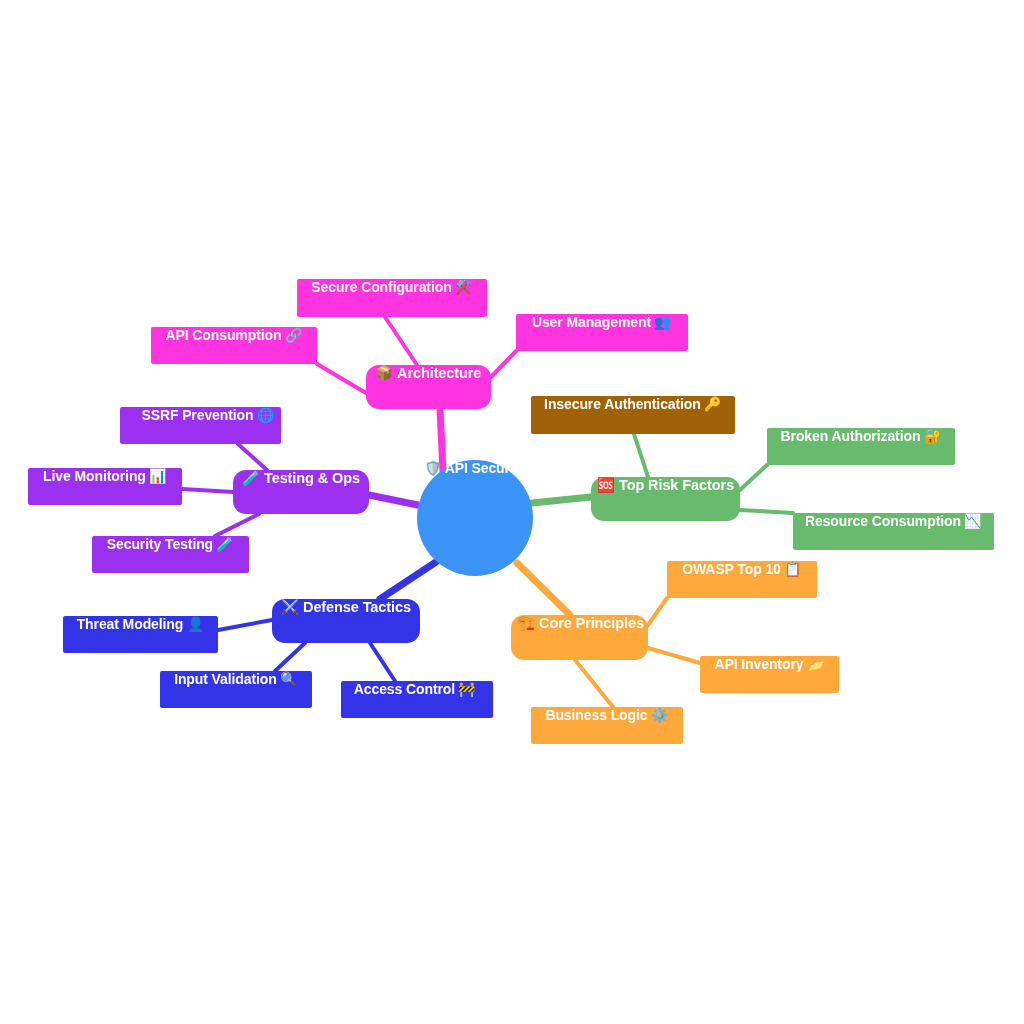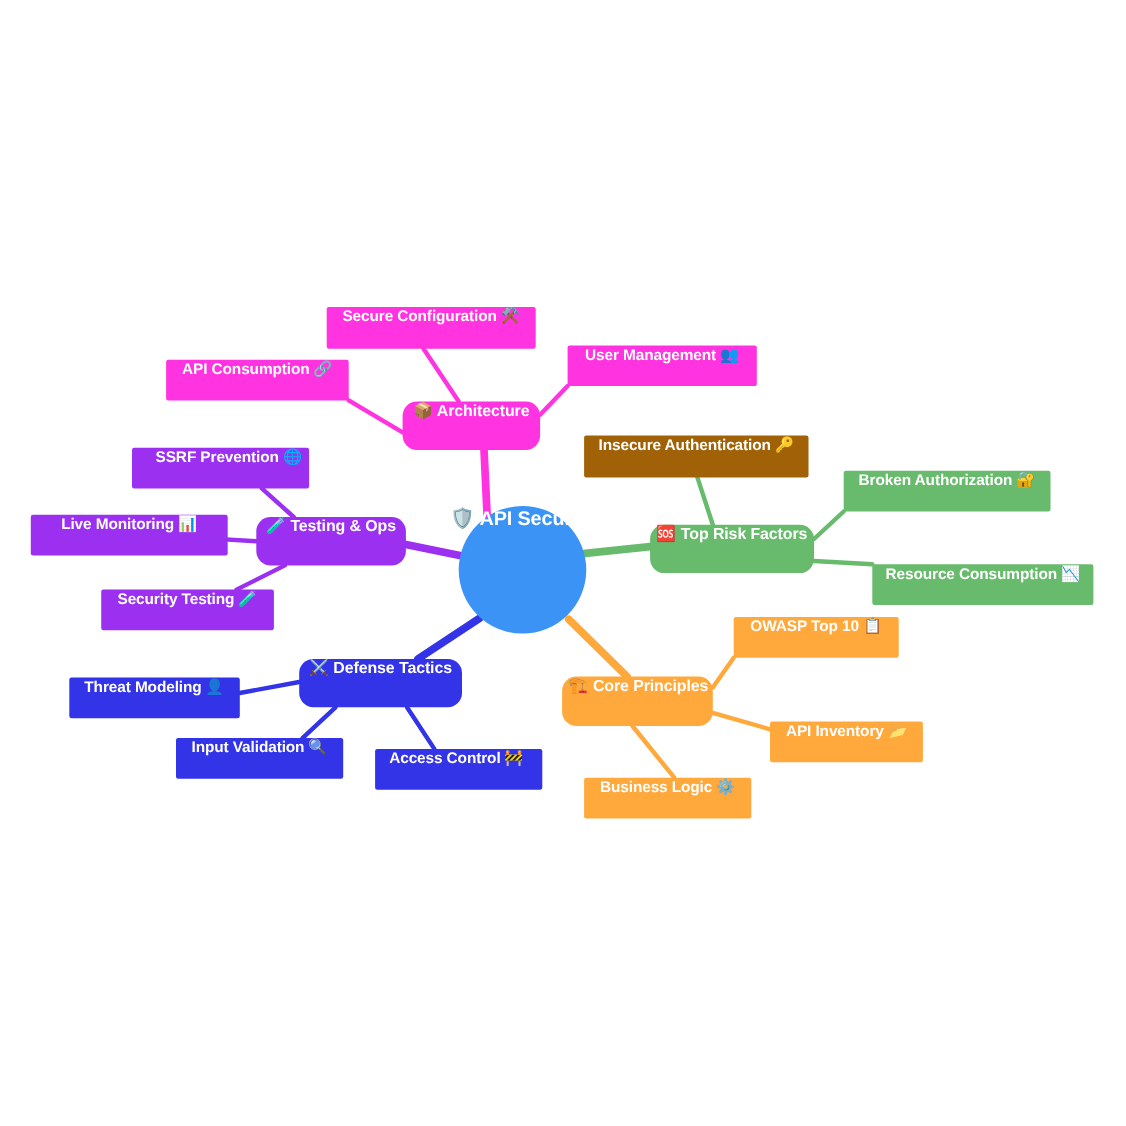--- a/index.html
+++ b/index.html
@@ -34,21 +34,21 @@
     display: flex;
     align-items: flex-start;
     justify-content: center;
     color: #ffffff;
     font-weight: bold;
     white-space: nowrap;
     letter-spacing: -0.1px;
   }
   .node-root {
     border-radius: 50%;
-    font-size: 18px;
+    font-size: 14px;
   }
   .node-branch {
     border-radius: 13px;
     font-size: 14.5px;
     padding: 0 14px;
   }
   .node-leaf {
     border-radius: 2px;
     font-size: 14px;
     padding: 0 16px;
@@ -134,20 +134,20 @@
       </div>
       <div class="node node-leaf" style="left: 160px; top: 671px; width: 152px; height: 37px; background: rgb(51, 51, 232);">
         <span class="node-label">Input Validation 🔍</span>
       </div>
       <div class="node node-leaf" style="left: 341px; top: 681px; width: 152px; height: 37px; background: rgb(51, 51, 232); padding-left: 12px;">
         <span class="node-label">Access Control 🚧</span>
       </div>
       <div class="node node-leaf" style="left: 120px; top: 407px; width: 161px; height: 37px; background: rgb(155, 48, 240); padding-left: 31px;">
         <span class="node-label">SSRF Prevention 🌐</span>
       </div>
-      <div class="node node-leaf" style="left: 28px; top: 468px; width: 179px; height: 37px; background: rgb(155, 48, 240);">
+      <div class="node node-leaf" style="left: 28px; top: 468px; width: 154px; height: 37px; background: rgb(155, 48, 240);">
         <span class="node-label">Live Monitoring 📊</span>
       </div>
       <div class="node node-leaf" style="left: 92px; top: 536px; width: 157px; height: 37px; background: rgb(155, 48, 240);">
         <span class="node-label">Security Testing 🧪</span>
       </div>
     </div>
 </div>
 
 </body></html>

